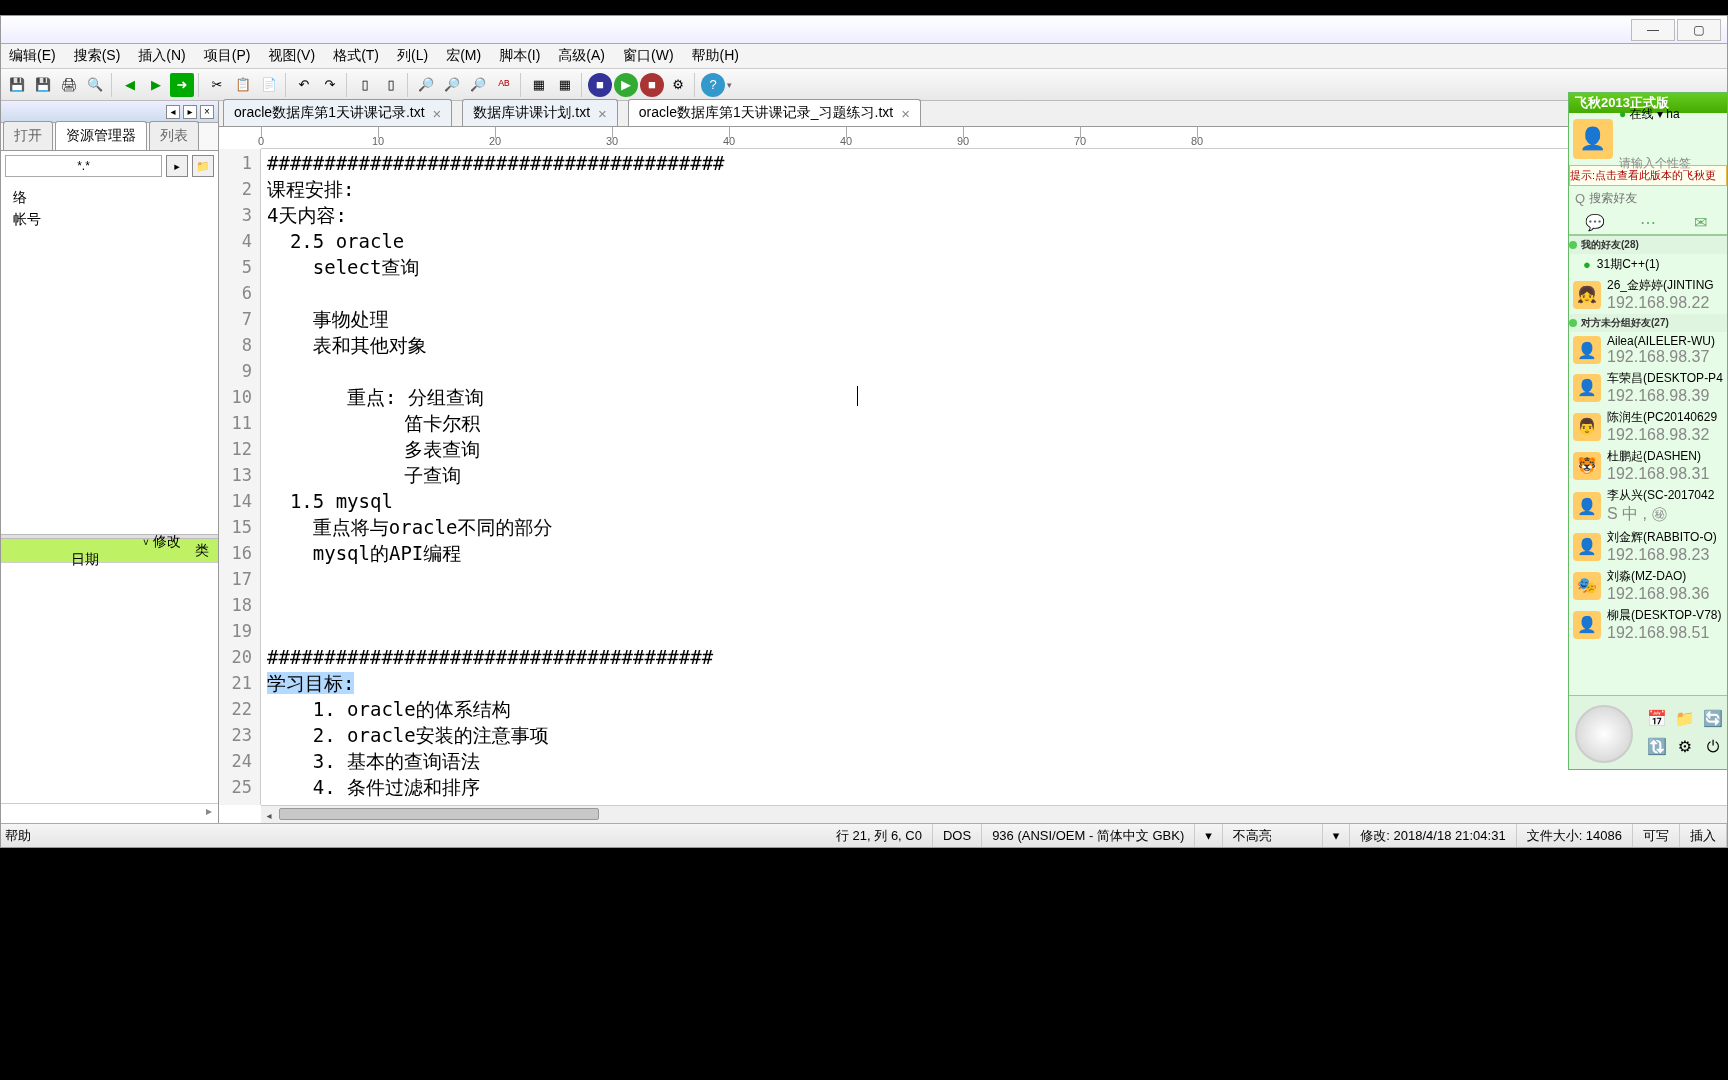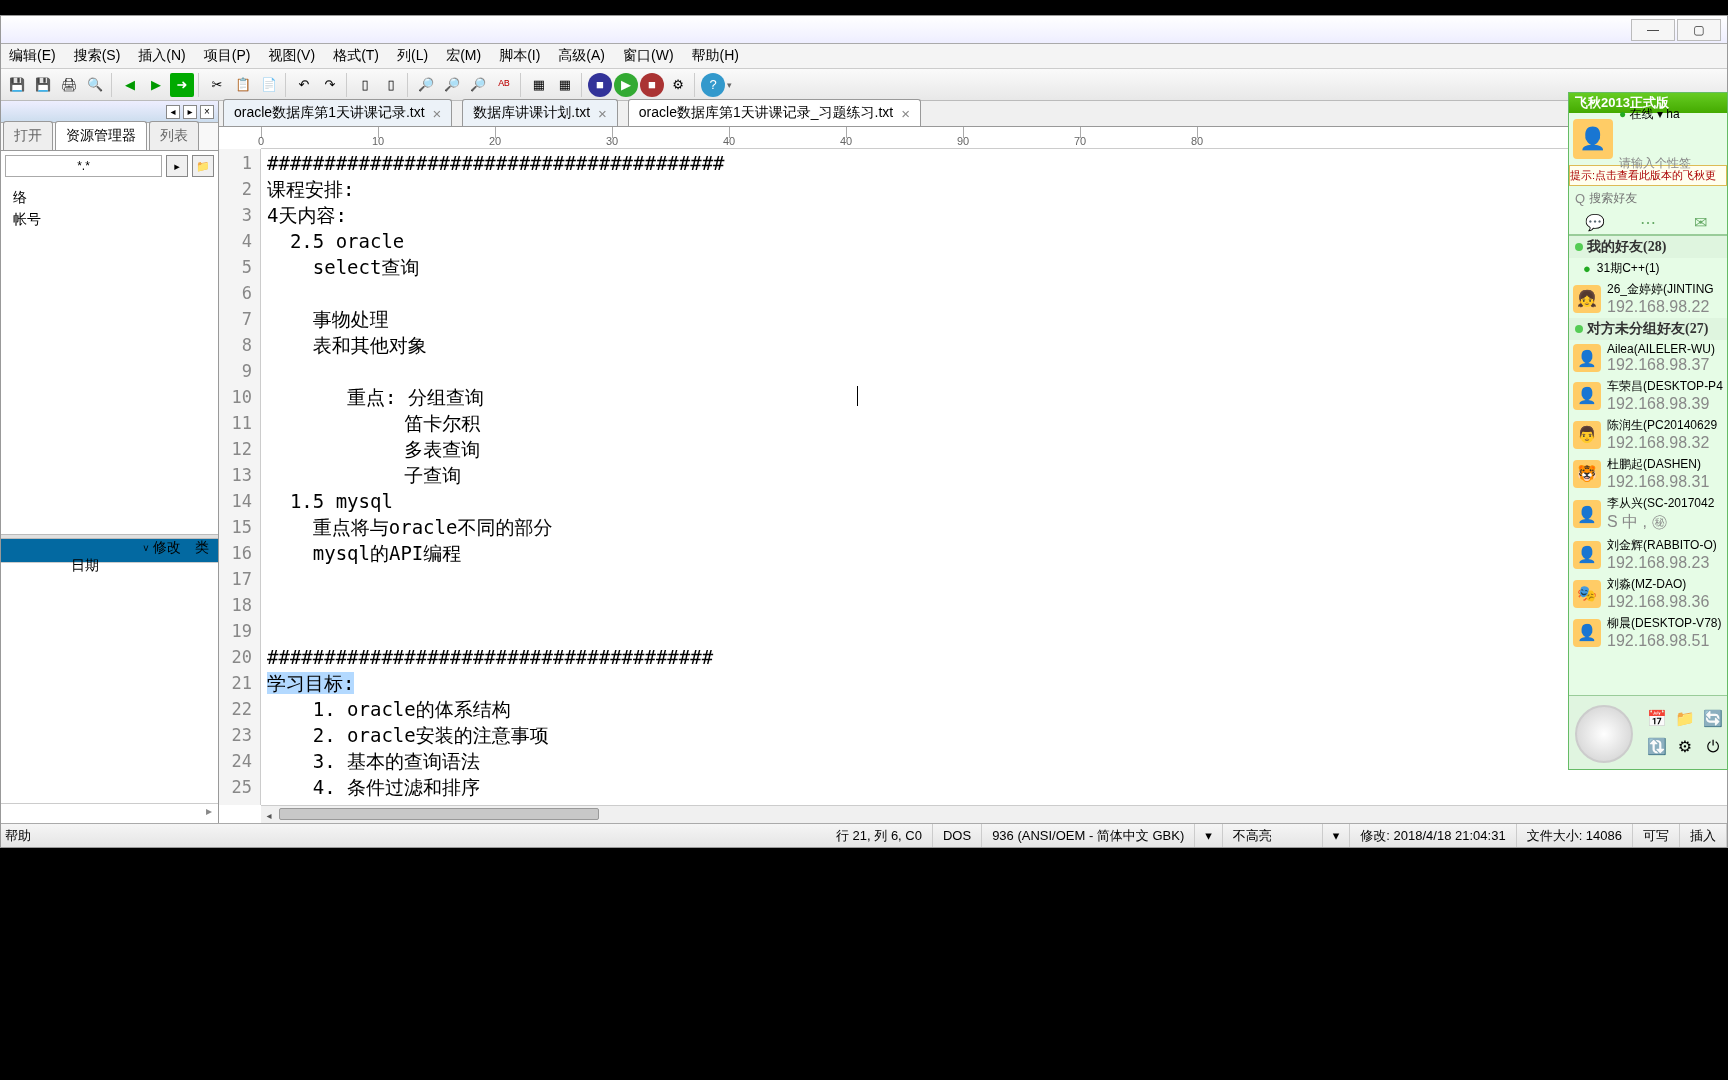--- a/index.html
+++ b/index.html
@@ -22,21 +22,21 @@
 .nav-icon { width:14px; height:14px; border:1px solid #888; background:#fff; display:inline-flex; align-items:center; justify-content:center; font-size:10px; cursor:pointer; }
 .tabs-side { height:28px; display:flex; align-items:flex-end; background:#f8f8f8; border-bottom:1px solid #999; }
 .side-tab { padding:5px 10px; border:1px solid #999; border-bottom:none; background:#fff; margin-left:2px; font-size:14px; border-radius:3px 3px 0 0; }
 .side-tab.inactive { background:#eee; color:#666; }
 .filter-row { height:30px; display:flex; align-items:center; padding:4px; gap:4px; }
 .filter-input { flex:1; height:22px; border:1px solid #aaa; text-align:center; font-size:12px; }
 .filter-btn { width:22px; height:22px; border:1px solid #888; background:#f0f0f0; display:flex; align-items:center; justify-content:center; font-size:11px; cursor:pointer; }
 .tree { flex:1; padding:6px; font-size:14px; overflow:hidden; }
 .tree-item { padding:2px 6px; }
 .side-split { height:5px; background:#e0e0e0; border-top:1px solid #bbb; border-bottom:1px solid #bbb; text-align:right; padding-right:6px; font-size:10px; color:#888; cursor:pointer;}
-.col-head { height:24px; border-bottom:1px solid #ccc; display:flex; font-size:14px; background:#0369a1; }
+.col-head { height:24px; border-bottom:1px solid #ccc; display:flex; align-items:center; font-size:14px; background:#bef264; }
 .col-head span:first-child { flex:1; padding-left:70px;}
 .col-head span:nth-child(2){ width:32px; text-align:center; }
 .side-bottom { height:20px; border-top:1px solid #ccc; text-align:right; padding-right:6px; font-size:12px; color:#888; }
 .editor { flex:1; display:flex; flex-direction:column; position:relative; }
 .doc-tabs { height:26px; background:#f0f0f0; display:flex; align-items:flex-end; border-bottom:1px solid #999; padding-left:4px; }
 .doc-tab { padding:4px 10px; border:1px solid #999; border-bottom:none; background:#ecf2f8; margin-right:10px; font-size:14px; display:flex; align-items:center; gap:8px; border-radius:3px 3px 0 0; }
 .doc-tab.active { background:#fff; font-weight:500; }
 .doc-tab .close { color:#888; cursor:pointer; font-size:15px; }
 .ruler { height:22px; background:#fff; border-bottom:1px solid #ccc; position:relative; font-size:10px; color:#666; margin-left:42px; }
 .ruler-tick { position:absolute; top:0; border-left:1px solid #aaa; height:11px; }
@@ -58,21 +58,21 @@
 .fq-user { height:52px; display:flex; align-items:center; padding:4px; gap:6px;}
 .fq-avatar { width:40px; height:40px; background:#fc6; border-radius:4px; display:flex; align-items:center; justify-content:center; font-size:22px;}
 .fq-status { font-size:12px; }
 .fq-sign { font-size:12px; color:#888;margin-top:32px; }
 .fq-tip { background:#ffe; border:1px solid #db5; padding:2px 0; font-size:11px; color:#a00; }
 .fq-search { height:24px; display:flex; align-items:center; padding:2px 6px; }
 .fq-search input { flex:1; border:none; background:transparent; font-size:12px; }
 .fq-search-prefix { color:#888; margin-right:4px; }
 .fq-msgtab { height:26px; display:flex; border-bottom:2px solid #9c9; }
 .fq-msgtab div { flex:1; display:flex; align-items:center; justify-content:center; font-size:16px; color:#6a6; cursor:pointer;}
-.fq-group { padding:2px 6px; font-size:14px; font-weight:bold; color:#333; background:#dff5df; display:flex; align-items:center; gap:4px;font-family:Liberation Serif, serif;}
+.fq-group { padding:2px 0; font-size:10px; font-weight:bold; color:#333; background:#dff5df; display:flex; align-items:center; gap:4px;}
 .fq-group::before { content:""; width:8px; height:8px; background:#5c5; border-radius:50%; display:inline-block;}
 .fq-list { overflow:hidden; }
 .fq-item { display:flex; align-items:center; padding:2px 4px; gap:6px; }
 .fq-item-av { width:28px; height:28px; background:#fc6; border-radius:4px; flex-shrink:0; display:flex; align-items:center; justify-content:center; font-size:16px;}
 .fq-item-txt { flex:1; overflow:hidden; }
 .fq-item-name { font-size:12px; white-space:nowrap; overflow:hidden; text-overflow:ellipsis;}
 .fq-item-ip { font-size:16px; color:#888; }
 .fq-bottom { position:absolute; bottom:0; left:0; right:0; height:74px; background:#e0f5e0; border-top:1px solid #9c9; display:flex; flex-wrap:wrap; align-items:center; justify-content:flex-end; padding:4px; gap:6px;}
 .fq-bot-av { position:absolute; left:6px; bottom:6px; width:58px; height:58px; background:radial-gradient(#fff,#ccc); border-radius:50%; border:2px solid #ccc;}
 .fq-bottom-icons { display:flex; flex-wrap:wrap; gap:8px; justify-content:flex-end; width:80px;}

